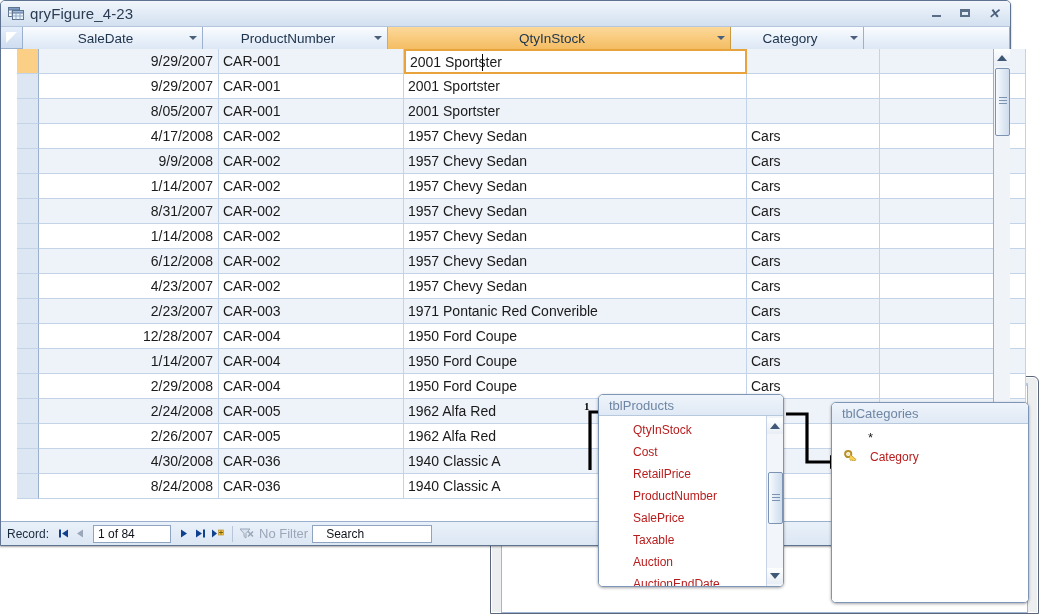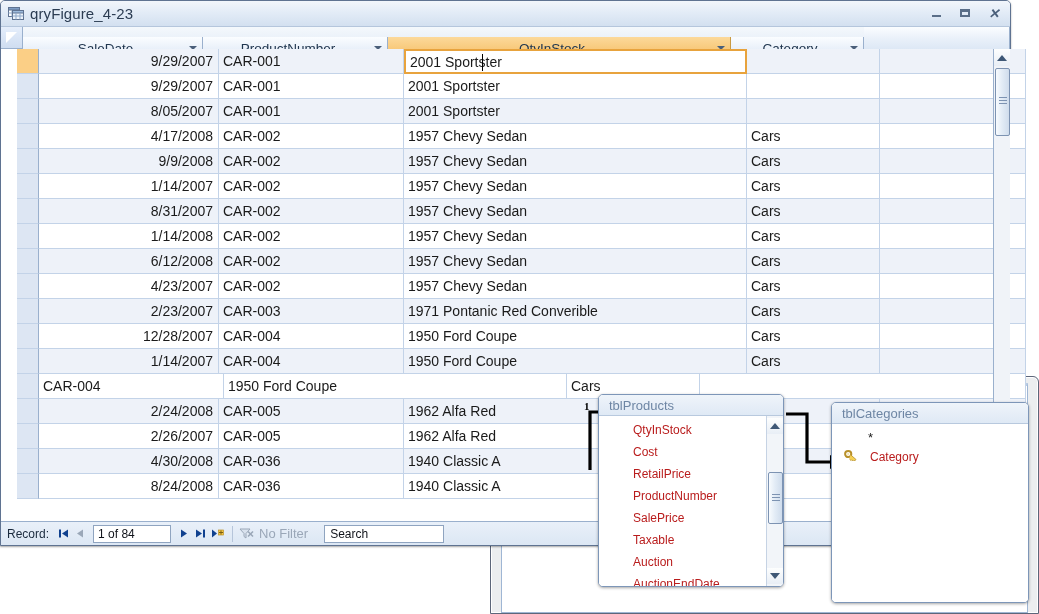--- a/index.html
+++ b/index.html
@@ -78,21 +78,20 @@
     border-left: 11px solid #ffffff;
     border-bottom: 11px solid transparent;
   }
   .hdr-cell {
     position: relative; flex: none; height: 22px;
     display: flex; align-items: center; justify-content: center;
     font-size: 13.5px; color: #20364f;
     background: linear-gradient(to bottom, #fbfdff 0%, #eaf1fa 50%, #dde8f5 100%);
     border-right: 1px solid #9ab0cd;
     overflow: hidden;
-    margin-top: 10px;
   }
   .hdr-cell.selected {
     background: linear-gradient(to bottom, #fcd99a 0%, #f8c97b 55%, #f3bd63 100%);
     border-right: 1px solid #c99a43;
   }
   .hdr-label { padding-right: 14px; white-space: nowrap; }
   .hdr-arrow {
     position: absolute; right: 5px; top: 50%; margin-top: -2px;
     width: 0; height: 0;
     border-left: 4px solid transparent;
@@ -184,23 +183,23 @@
   .nav-btn.dim { color: #9aa7b8; }
   .nav-box {
     width: 78px; height: 18px; margin: 0 4px;
     background: #ffffff; border: 1px solid #8fa4c0;
     display: flex; align-items: center; padding-left: 4px;
     font-size: 12px; color: #10131a;
   }
   .nav-sep { width: 1px; height: 16px; background: #b6c5da; margin: 0 6px; }
   .nav-filter { display: flex; align-items: center; gap: 4px; color: #9aa7b8; font-size: 13px; }
   .nav-search {
-    width: 120px; height: 18px; margin-left: 16px;
+    width: 120px; height: 18px; margin-left: 4px;
     background: #ffffff; border: 1px solid #8fa4c0;
-    display: flex; align-items: center; padding-left: 5px;
+    display: flex; align-items: center; padding-left: 13px;
     font-size: 12px; color: #10131a;
   }
 
   
   .fl-box {
     position: absolute;
     background: #ffffff;
     border: 1px solid #7d96b8;
     border-radius: 5px;
     box-shadow: 0 1px 3px rgba(0,0,0,0.35);
@@ -422,20 +421,21 @@
           <div class="row alt">
             <div class="row-sel"></div>
             <div class="cell w-date num">1/14/2007</div>
             <div class="cell w-prod">CAR-004</div>
             <div class="cell w-desc">1950 Ford Coupe</div>
             <div class="cell w-cat">Cars</div>
             <div class="cell tail"></div>
           </div>
           <div class="row white">
             <div class="row-sel"></div>
+            <div class="cell w-date num">2/29/2008</div>
             <div class="cell w-prod">CAR-004</div>
             <div class="cell w-desc">1950 Ford Coupe</div>
             <div class="cell w-cat">Cars</div>
             <div class="cell tail"></div>
           </div>
           <div class="row alt">
             <div class="row-sel"></div>
             <div class="cell w-date num">2/24/2008</div>
             <div class="cell w-prod">CAR-005</div>
             <div class="cell w-desc">1962 Alfa Red</div>

